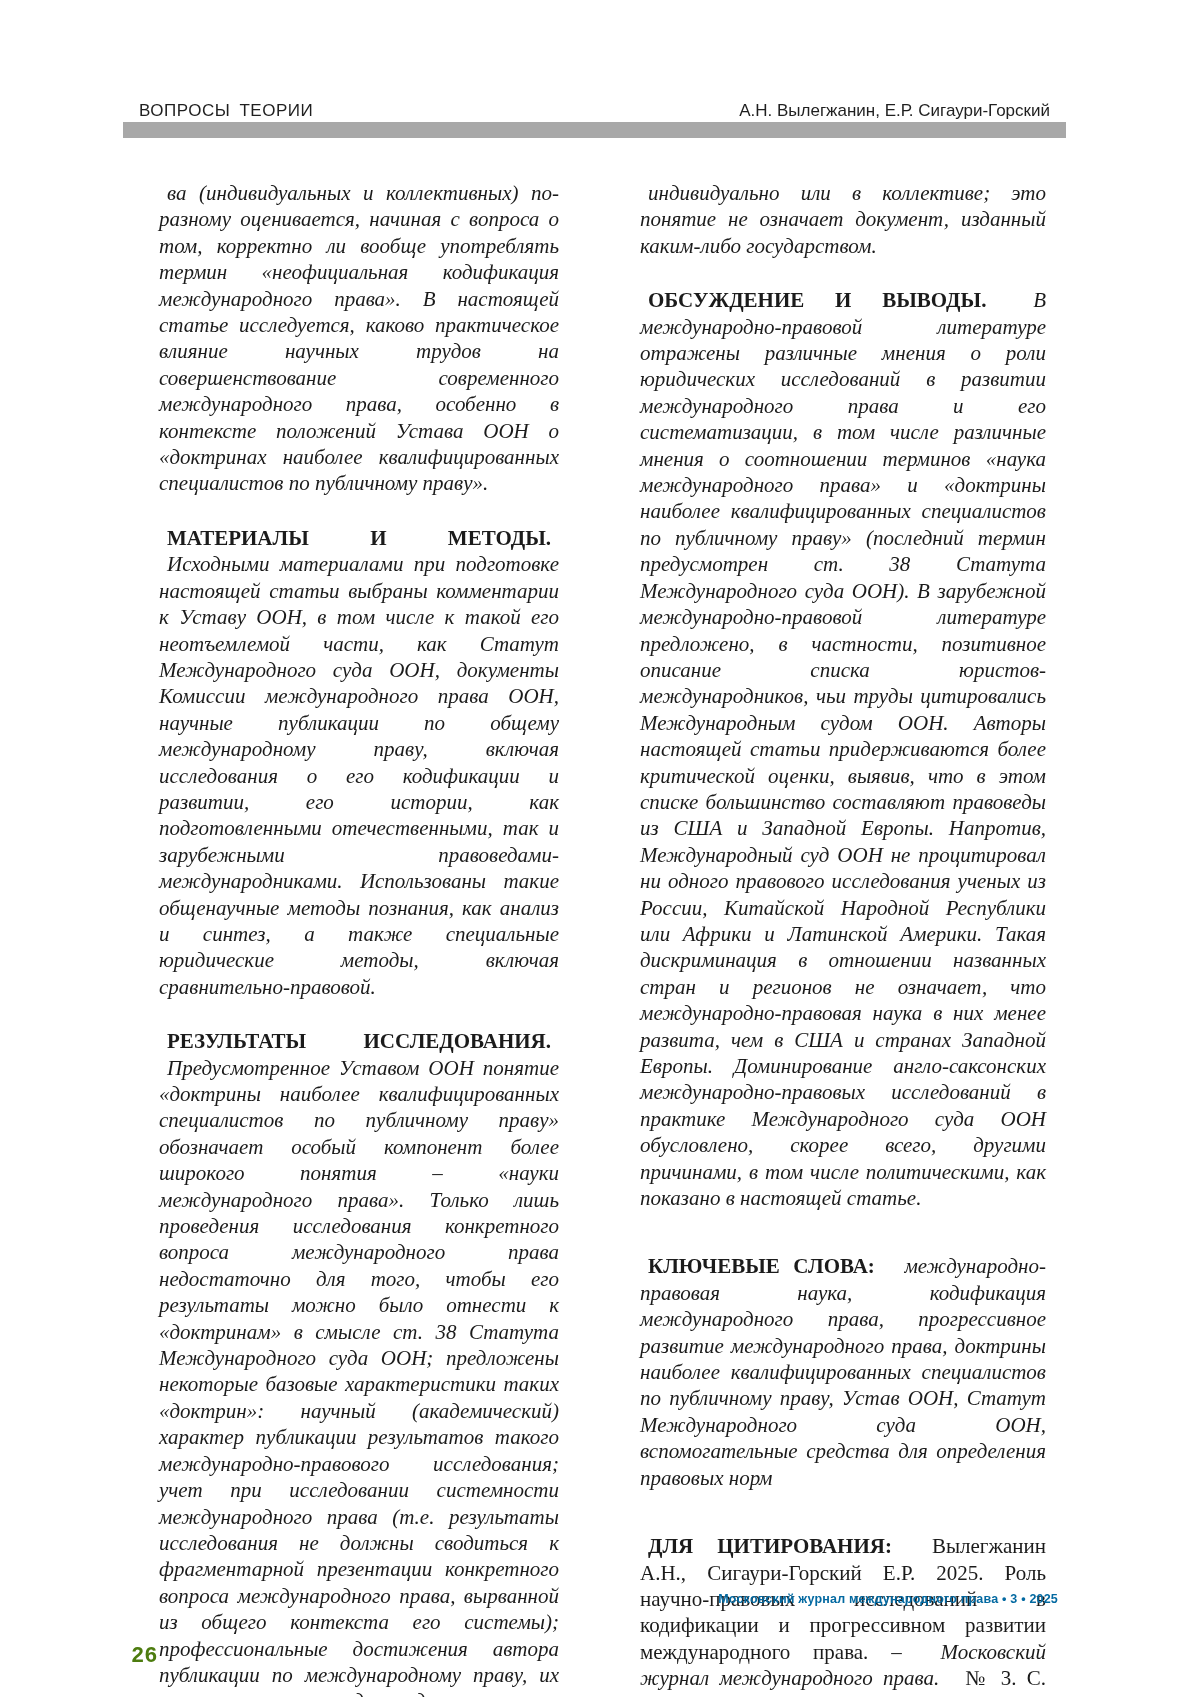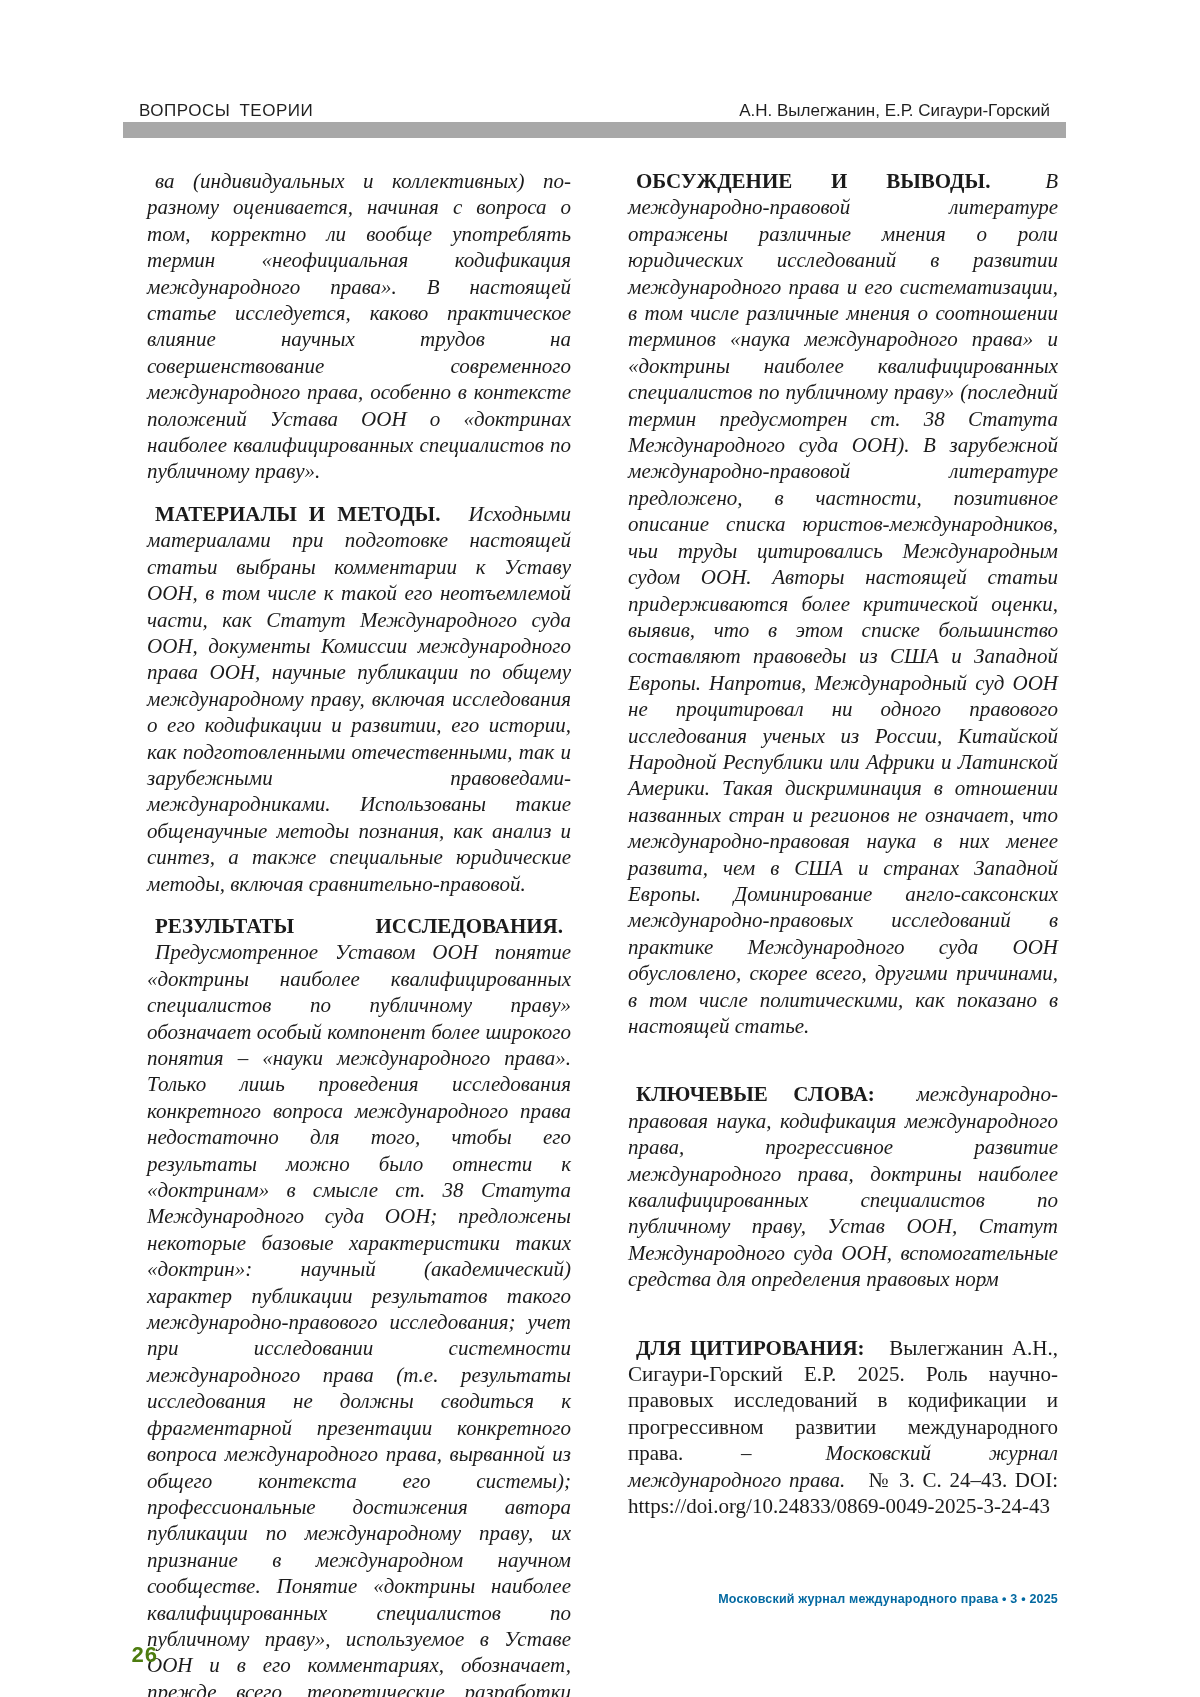--- a/index.html
+++ b/index.html
@@ -27,21 +27,21 @@
   }
 
   .columns {
     position:absolute; left:115px; top:136px; width:943px;
     display:grid; grid-template-columns:456px 462px; column-gap:25px;
   }
   .col {
     font-size:21px; line-height:26.4px;
     text-align:justify;
   }
-  p.para { margin:0;font-family:Liberation Serif, serif; }
+  p.para { margin:12px;font-family:Liberation Serif, serif; }
   p.para.gap { margin-top:26px; }
   .b  { font-weight:bold; font-style:normal; }
   .it { font-style:italic; }
   .rm { font-style:normal; }
 
   .footer-num {
     position:absolute; left:115px; top:1628px;
     font-family:Liberation Mono, monospace;
     font-weight:bold; font-size:22px; color:#4d7c0f;
   }
@@ -64,20 +64,21 @@
 
   <div class="header-rule"></div>
 
   <main class="columns">
     <div class="col">
         <p class="para"><span class="it">ва (индивидуальных и коллективных) по-разному оценивается, начиная с вопроса о том, корректно ли вообще употреблять термин «неофициальная кодификация международного права». В настоящей статье исследуется, каково практическое влияние научных трудов на совершенствование современного международного права, особенно в контексте положений Устава ООН о «доктринах наиболее квалифицированных специалистов по публичному праву».</span></p>
         <p class="para"><span class="b">МАТЕРИАЛЫ И МЕТОДЫ. </span><span class="it">Исходными материалами при подготовке настоящей статьи выбраны комментарии к Уставу ООН, в том числе к такой его неотъемлемой части, как Статут Международного суда ООН, документы Комиссии международного права ООН, научные публикации по общему международному праву, включая исследования о его кодификации и развитии, его истории, как подготовленными отечественными, так и зарубежными правоведами-международниками. Использованы такие общенаучные методы познания, как анализ и синтез, а также специальные юридические методы, включая сравнительно-правовой.</span></p>
         <p class="para"><span class="b">РЕЗУЛЬТАТЫ ИССЛЕДОВАНИЯ. </span><span class="it">Предусмотренное Уставом ООН понятие «доктрины наиболее квалифицированных специалистов по публичному праву» обозначает особый компонент более широкого понятия – «науки международного права». Только лишь проведения исследования конкретного вопроса международного права недостаточно для того, чтобы его результаты можно было отнести к «доктринам» в смысле ст. 38 Статута Международного суда ООН; предложены некоторые базовые характеристики таких «доктрин»: научный (академический) характер публикации результатов такого международно-правового исследования; учет при исследовании системности международного права (т.е. результаты исследования не должны сводиться к фрагментарной презентации конкретного вопроса международного права, вырванной из общего контекста его системы); профессиональные достижения автора публикации по международному праву, их признание в международном научном сообществе. Понятие «доктрины наиболее квалифицированных специалистов по публичному праву», используемое в Уставе ООН и в его комментариях, обозначает, прежде всего, теоретические разработки вопросов международного права, которые выполнены правоведами,</span></p>
       </div>
     <div class="col">
+        <p class="para"><span class="it">индивидуально или в коллективе; это понятие не означает документ, изданный каким-либо государством.</span></p>
         <p class="para"><span class="b">ОБСУЖДЕНИЕ И ВЫВОДЫ. </span><span class="it">В международно-правовой литературе отражены различные мнения о роли юридических исследований в развитии международного права и его систематизации, в том числе различные мнения о соотношении терминов «наука международного права» и «доктрины наиболее квалифицированных специалистов по публичному праву» (последний термин предусмотрен ст. 38 Статута Международного суда ООН). В зарубежной международно-правовой литературе предложено, в частности, позитивное описание списка юристов-международников, чьи труды цитировались Международным судом ООН. Авторы настоящей статьи придерживаются более критической оценки, выявив, что в этом списке большинство составляют правоведы из США и Западной Европы. Напротив, Международный суд ООН не процитировал ни одного правового исследования ученых из России, Китайской Народной Республики или Африки и Латинской Америки. Такая дискриминация в отношении названных стран и регионов не означает, что международно-правовая наука в них менее развита, чем в США и странах Западной Европы. Доминирование англо-саксонских международно-правовых исследований в практике Международного суда ООН обусловлено, скорее всего, другими причинами, в том числе политическими, как показано в настоящей статье.</span></p>
         <p class="para gap"><span class="b">КЛЮЧЕВЫЕ СЛОВА: </span><span class="it">международно-правовая наука, кодификация международного права, прогрессивное развитие международного права, доктрины наиболее квалифицированных специалистов по публичному праву, Устав ООН, Статут Международного суда ООН, вспомогательные средства для определения правовых норм</span></p>
         <p class="para gap"><span class="b">ДЛЯ ЦИТИРОВАНИЯ: </span><span class="rm">Вылегжанин А.Н., Сигаури-Горский Е.Р. 2025. Роль научно-правовых исследований в кодификации и прогрессивном развитии международного права. – </span><span class="it">Московский журнал международного права.</span><span class="rm"> № 3. С. 24–43. DOI: https://doi.org/10.24833/0869-0049-2025-3-24-43</span></p>
       </div>
   </main>
 
   <div class="footer-num">26</div>
 
   <div class="footer-line">Московский журнал международного права • 3 • 2025</div>
 

